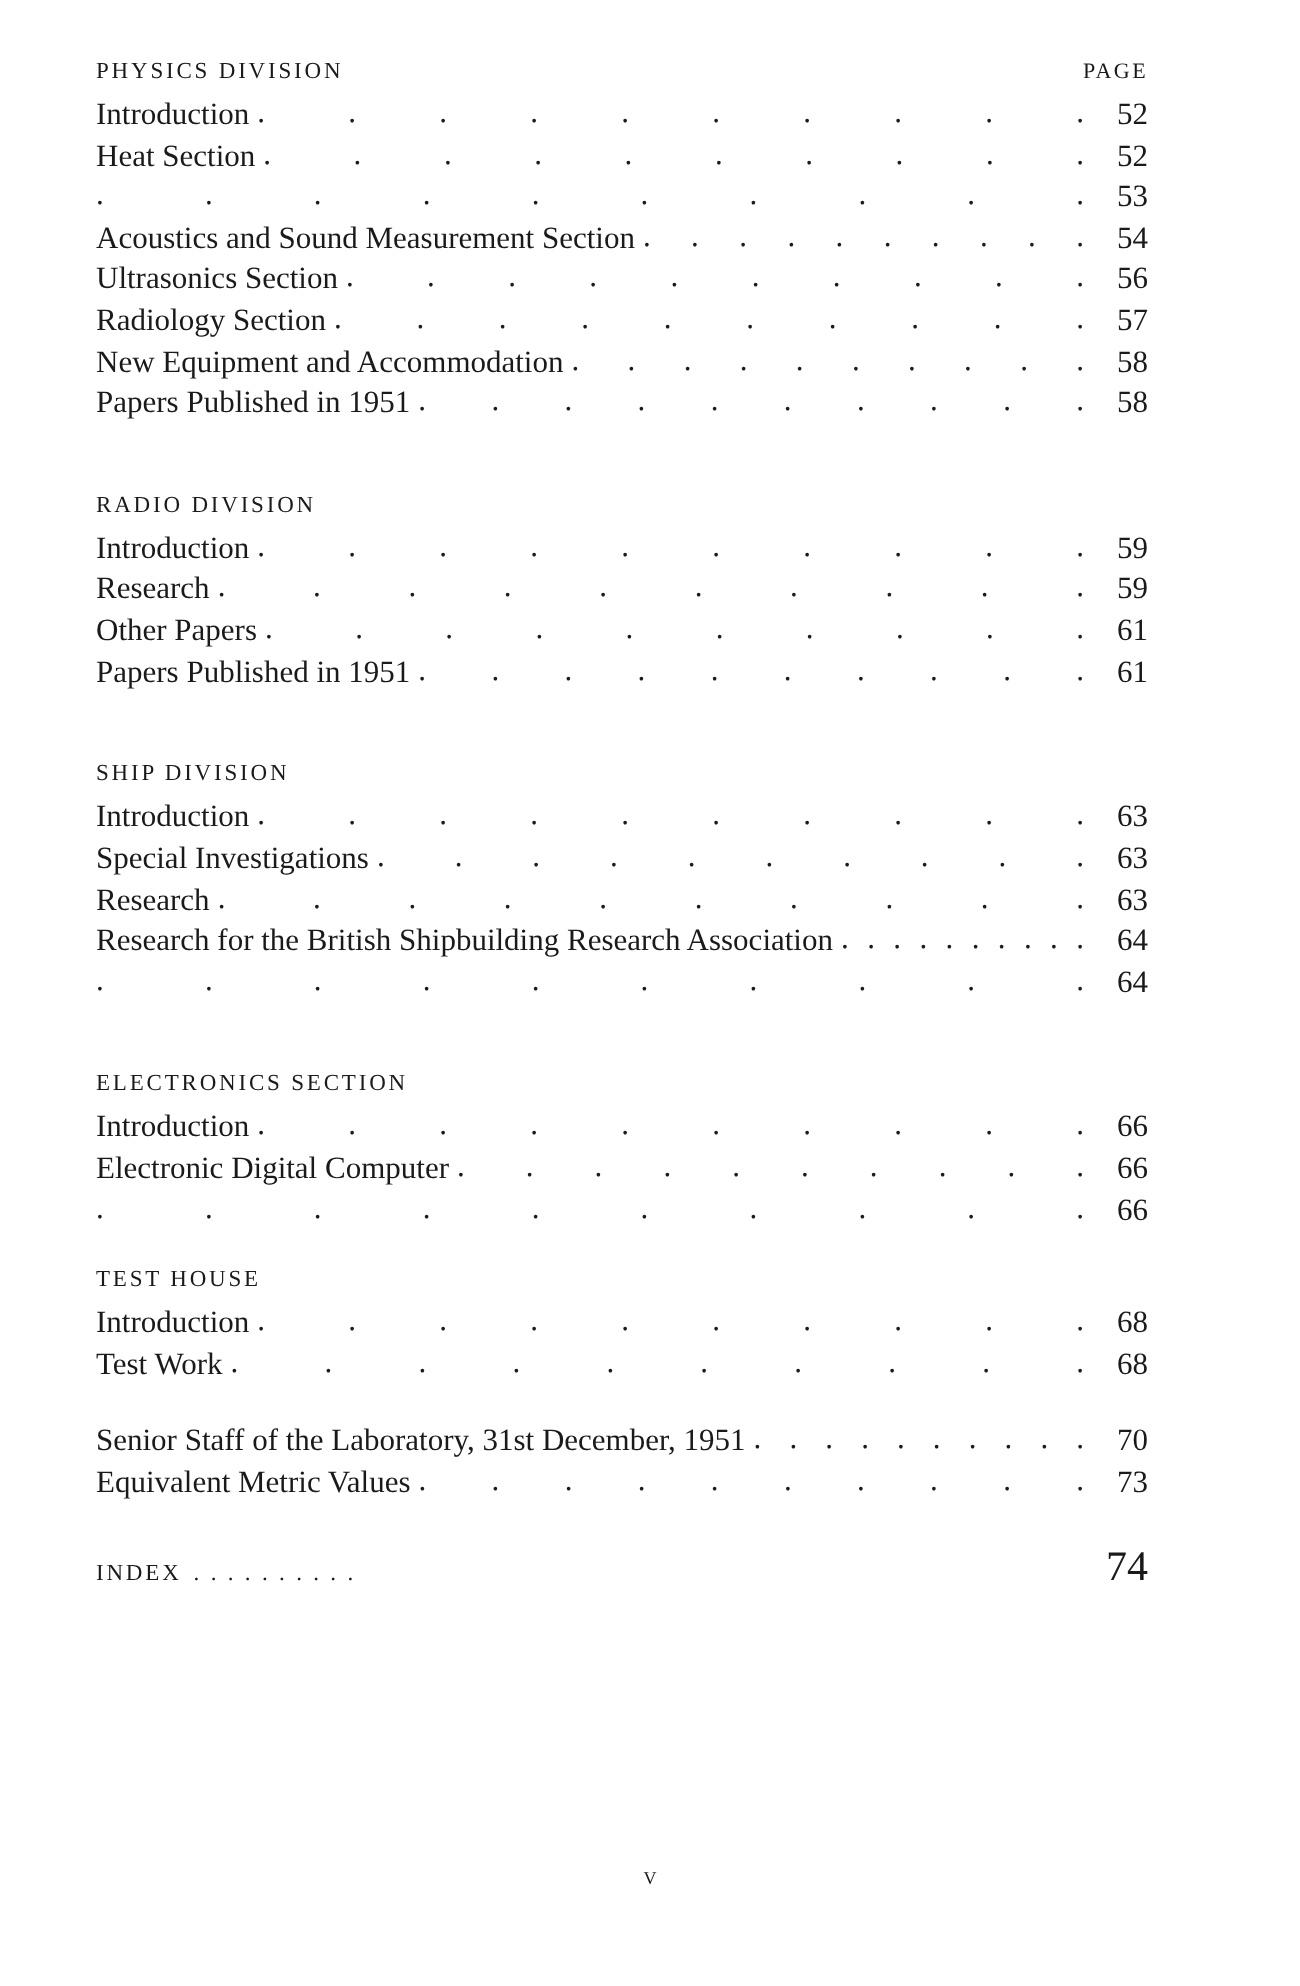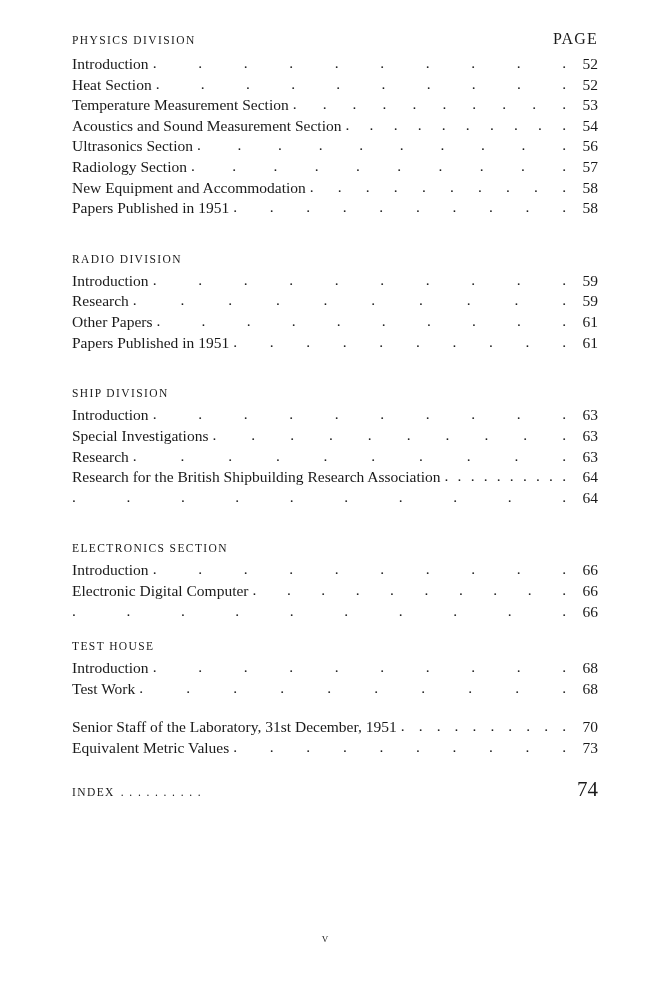--- a/index.html
+++ b/index.html
@@ -10,40 +10,40 @@
   body {
     width: 650px;
     height: 993px;
     position: relative;
     font-family: "Liberation Serif", serif;
     color: #1a1a1a;
     overflow: hidden;
   }
   .page {
     position: absolute;
-    left: 72px;
+    left: 48px;
     top: 30px;
     width: 526px;
   }
   .section {
     margin-bottom: 18px;
   }
   .section-head {
     display: flex;
     justify-content: space-between;
     align-items: baseline;
     font-size: 11.5px;
     letter-spacing: 1.4px;
     font-variant: small-caps;
     text-transform: uppercase;
     margin-bottom: 6px;
   }
   .section-head .page-col {
     letter-spacing: 1.2px;
-    font-size: 16px;
+    font-size: 11px;
   }
   .entry {
     display: flex;
     align-items: center;
     font-size: 15.5px;
     line-height: 1.33;
     white-space: nowrap;
   }
   .entry .title {
     flex: 0 0 auto;
@@ -95,21 +95,20 @@
         <span class="title">Introduction</span>
         <span class="leaders"><span>.     .     .     .     .     .     .     .     .     .</span></span>
         <span class="pageno">52</span>
       </div>
       <div class="entry">
         <span class="title">Heat Section</span>
         <span class="leaders"><span>.     .     .     .     .     .     .     .     .     .</span></span>
         <span class="pageno">52</span>
       </div>
       <div class="entry">
-        <span class="title">Temperature Measurement Section</span>
         <span class="leaders"><span>.     .     .     .     .     .     .     .     .     .</span></span>
         <span class="pageno">53</span>
       </div>
       <div class="entry">
         <span class="title">Acoustics and Sound Measurement Section</span>
         <span class="leaders"><span>.     .     .     .     .     .     .     .     .     .</span></span>
         <span class="pageno">54</span>
       </div>
       <div class="entry">
         <span class="title">Ultrasonics Section</span>

